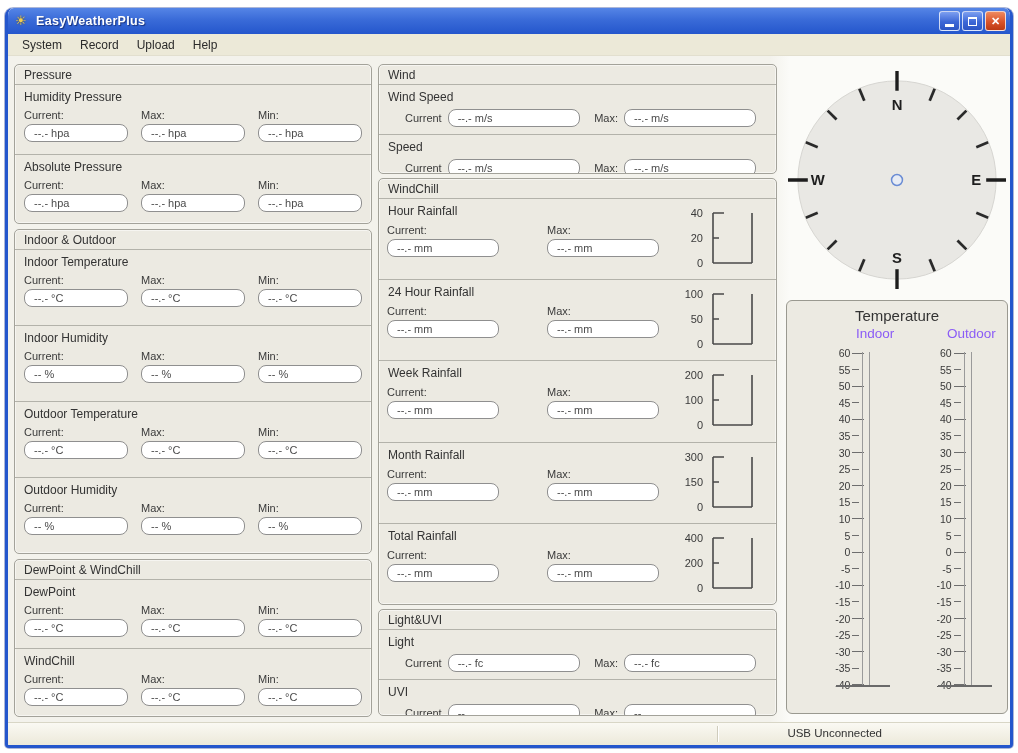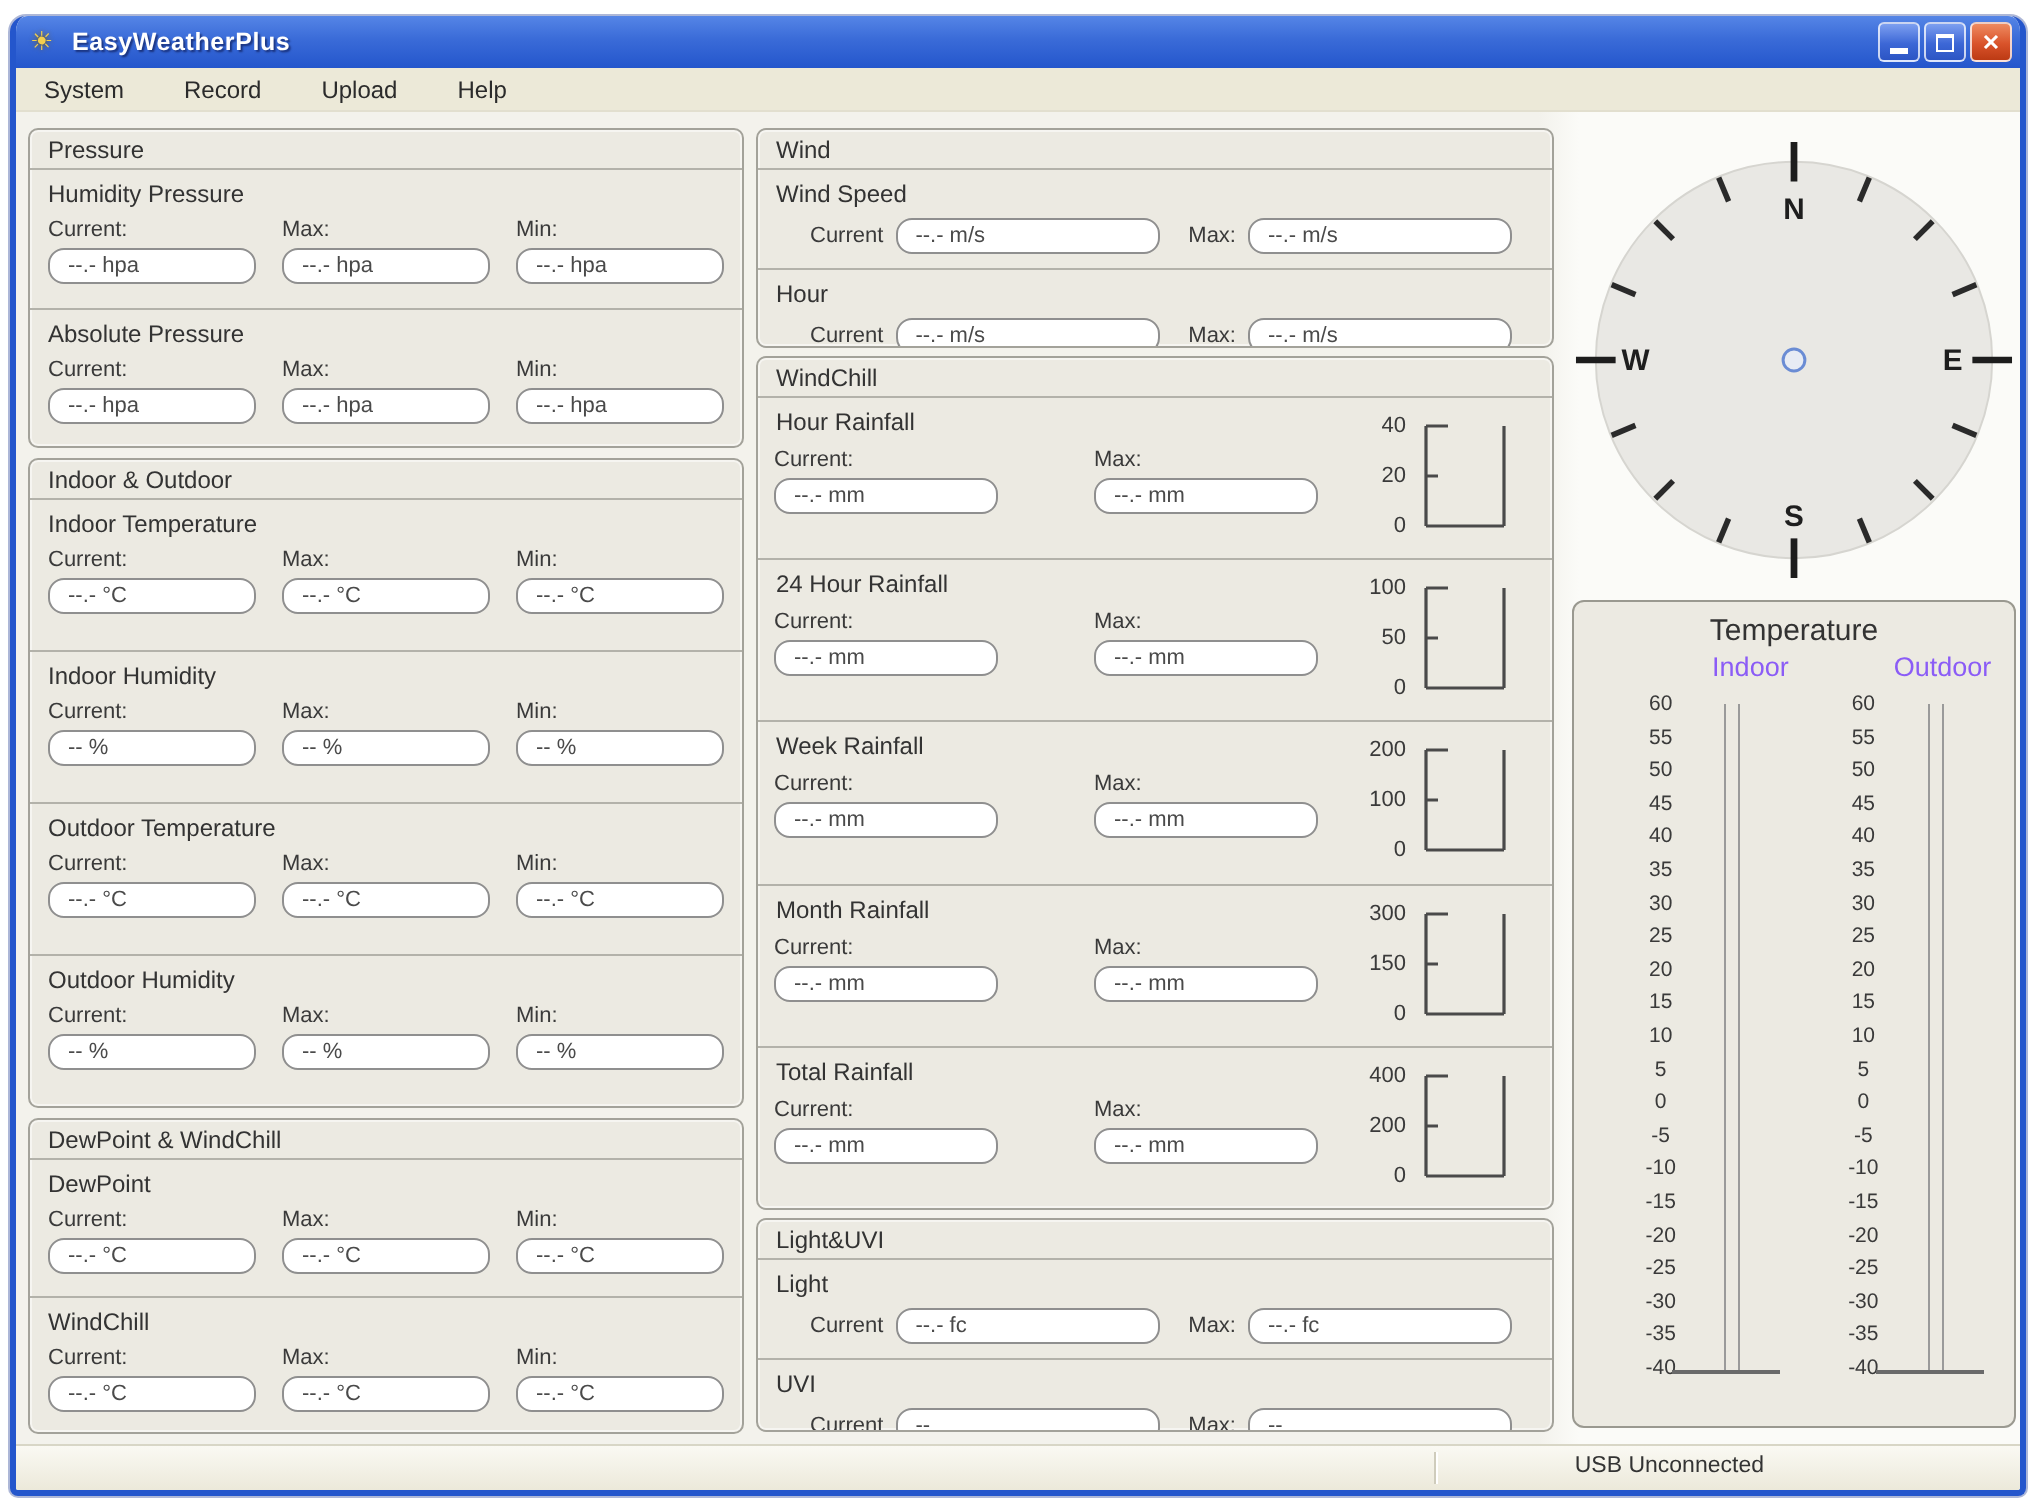--- a/index.html
+++ b/index.html
@@ -35,21 +35,21 @@
     border:1px solid rgba(255,255,255,.75);
     display:flex; align-items:center; justify-content:center;
     font-size:11px; color:#fff; cursor:default;
   }
   .btn-blue { background:linear-gradient(180deg,#7d9ff0 0%,#3c67d6 55%,#2c55c4 100%); }
   .btn-red  { background:linear-gradient(180deg,#ee8a60 0%,#d9532a 55%,#bc3a14 100%); font-weight:bold; }
   .glyph-min { width:9px; height:3px; background:#fff; margin-top:9px; }
   .glyph-max { width:9px; height:9px; border:1px solid #fff; border-top:2px solid #fff; }
   .menubar {
     height:22px; flex:0 0 22px; background:#ece9d8;
-    display:flex; align-items:center; padding-left:6px; gap:14px;
+    display:flex; align-items:center; padding-left:6px; gap:2px;
     border-bottom:1px solid #e2dfcf;
   }
   .menu-item { font-size:12px; padding:2px 8px; }
   
   .content {
     flex:1; display:flex; gap:6px; padding:8px 0 0 6px; overflow:hidden;
     background:linear-gradient(90deg,#f3f2ec 0%,#f3f2ec 76%,#fbfbf8 78%,#fbfbf8 100%);
   }
   .col-left  { width:358px; display:flex; flex-direction:column; gap:5px; }
   .col-mid   { width:399px; display:flex; flex-direction:column; gap:4px; }
@@ -92,21 +92,21 @@
     margin:4px 2px 0 3px; height:414px;
     border:1px solid #9a9990; border-radius:6px; background:#eceae2;
     display:flex; flex-direction:column;
   }
   .temp-title { text-align:center; font-size:15px; color:#333; padding:6px 0 2px; }
   .thermo-wrap { flex:1; display:flex; justify-content:space-evenly; padding:0 6px 4px; }
   .thermo { width:96px; height:372px; position:relative; }
   .t-head { height:18px; font-size:13.5px; color:#8b5cf6; text-align:right; }
   .t-scale { position:absolute; top:22px; bottom:8px; left:0; right:0;
     display:flex; flex-direction:column; justify-content:space-between; }
-  .t-row { display:flex; align-items:center; justify-content:flex-end; height:10px; padding-right:30px;flex-direction:column; }
+  .t-row { display:flex; align-items:center; justify-content:flex-end; height:10px; padding-right:30px; }
   .t-lbl { font-size:10.5px; color:#3a3a3a; margin-right:2px; }
   .t-tick { height:1px; background:#6e6e6e; }
   .t-tick.major { width:12px; }
   .t-tick.minor { width:7px; margin-right:5px; }
   .t-tube { position:absolute; top:26px; bottom:12px; right:24px; width:8px;
     border-left:1px solid #9a9a9a; border-right:1px solid #9a9a9a; }
   .t-base { position:absolute; bottom:11px; right:4px; width:54px; height:2px; background:#6a6a6a; }
   
   .statusbar {
     flex:0 0 23px; background:linear-gradient(180deg,#faf9f3 0%,#ece9da 100%);
@@ -307,21 +307,21 @@
               <span class="fld-label">Current</span>
               <span class="fld-box">--.- m/s</span>
             </div>
             <div class="pair">
               <span class="fld-label">Max:</span>
               <span class="fld-box">--.- m/s</span>
             </div>
           </div>
         </div>
         <div class="section">
-          <div class="sec-label">Hour</div>
+          <div class="sec-label">Speed</div>
           <div class="inline-row">
             <div class="pair">
               <span class="fld-label">Current</span>
               <span class="fld-box">--.- m/s</span>
             </div>
             <div class="pair">
               <span class="fld-label">Max:</span>
               <span class="fld-box">--.- m/s</span>
             </div>
           </div>

